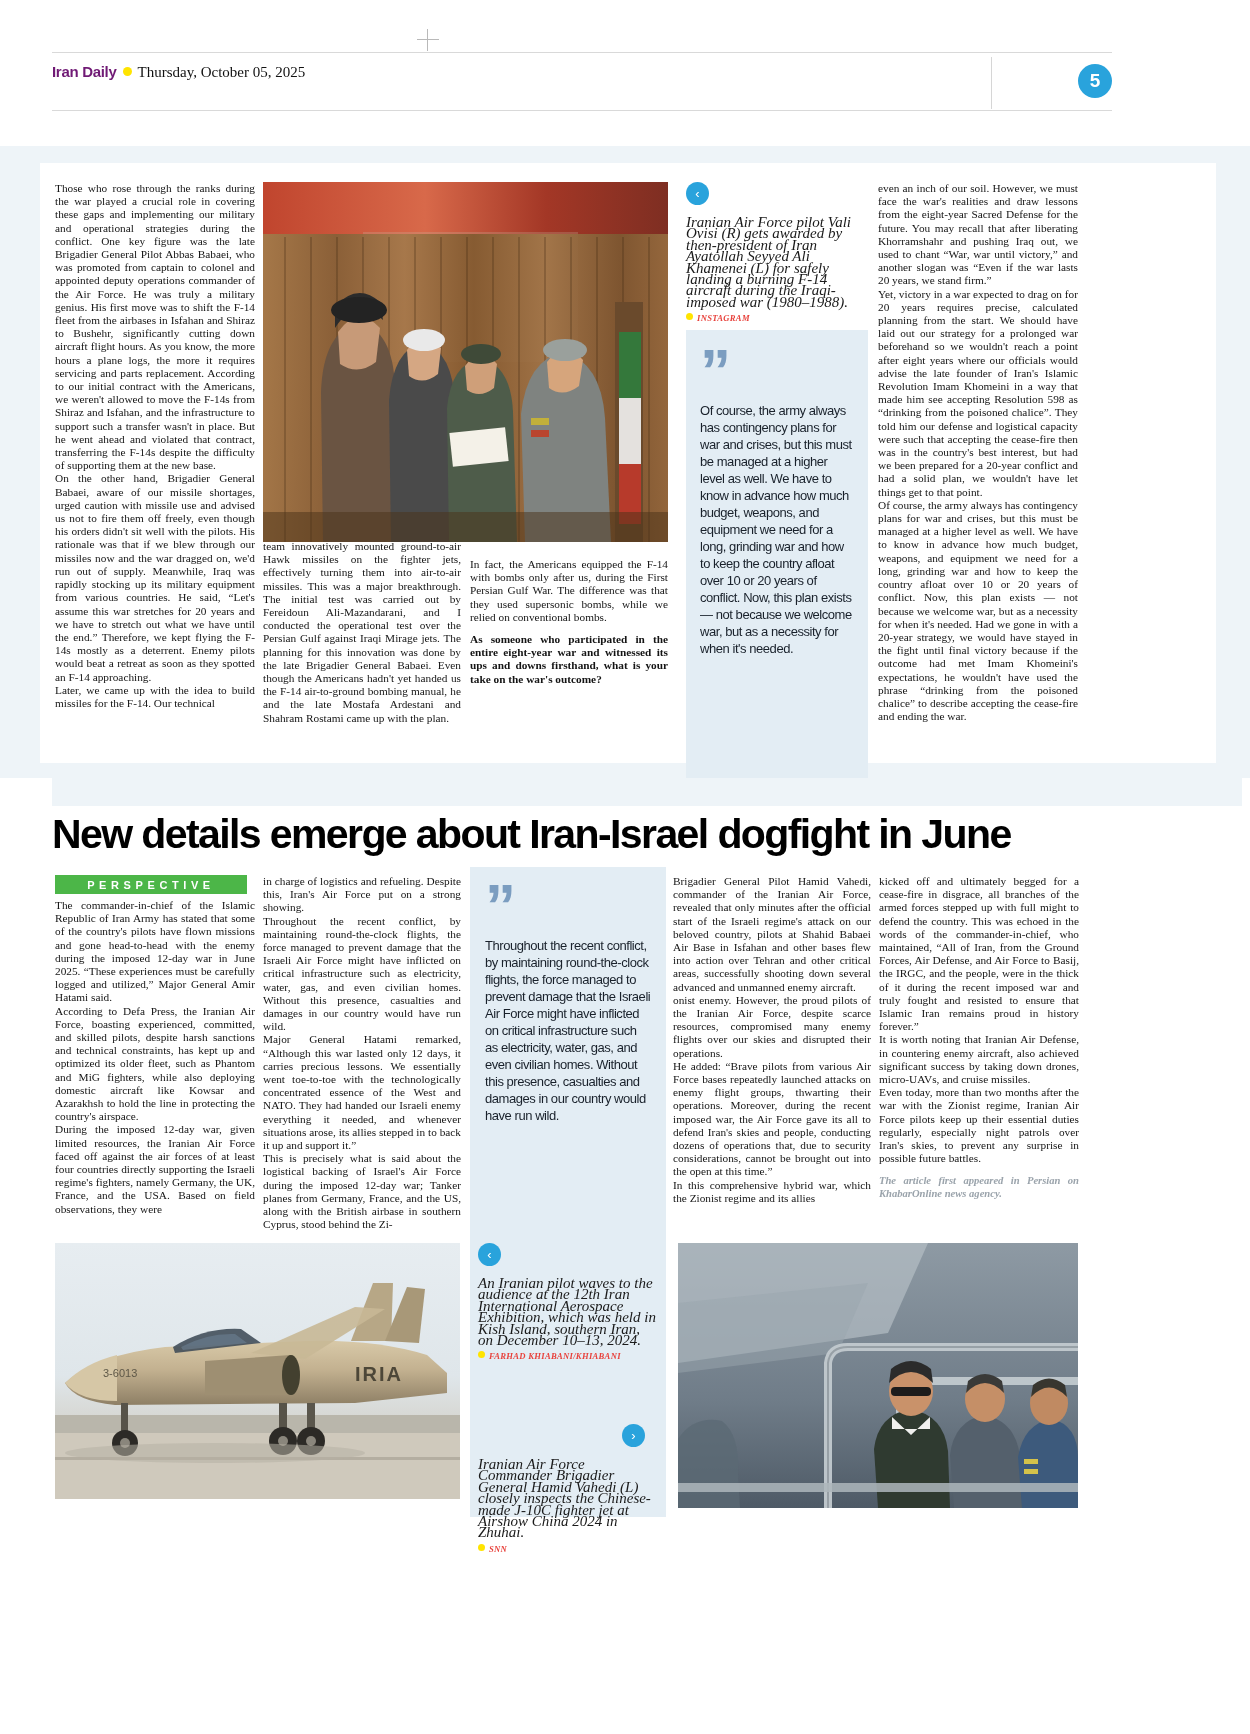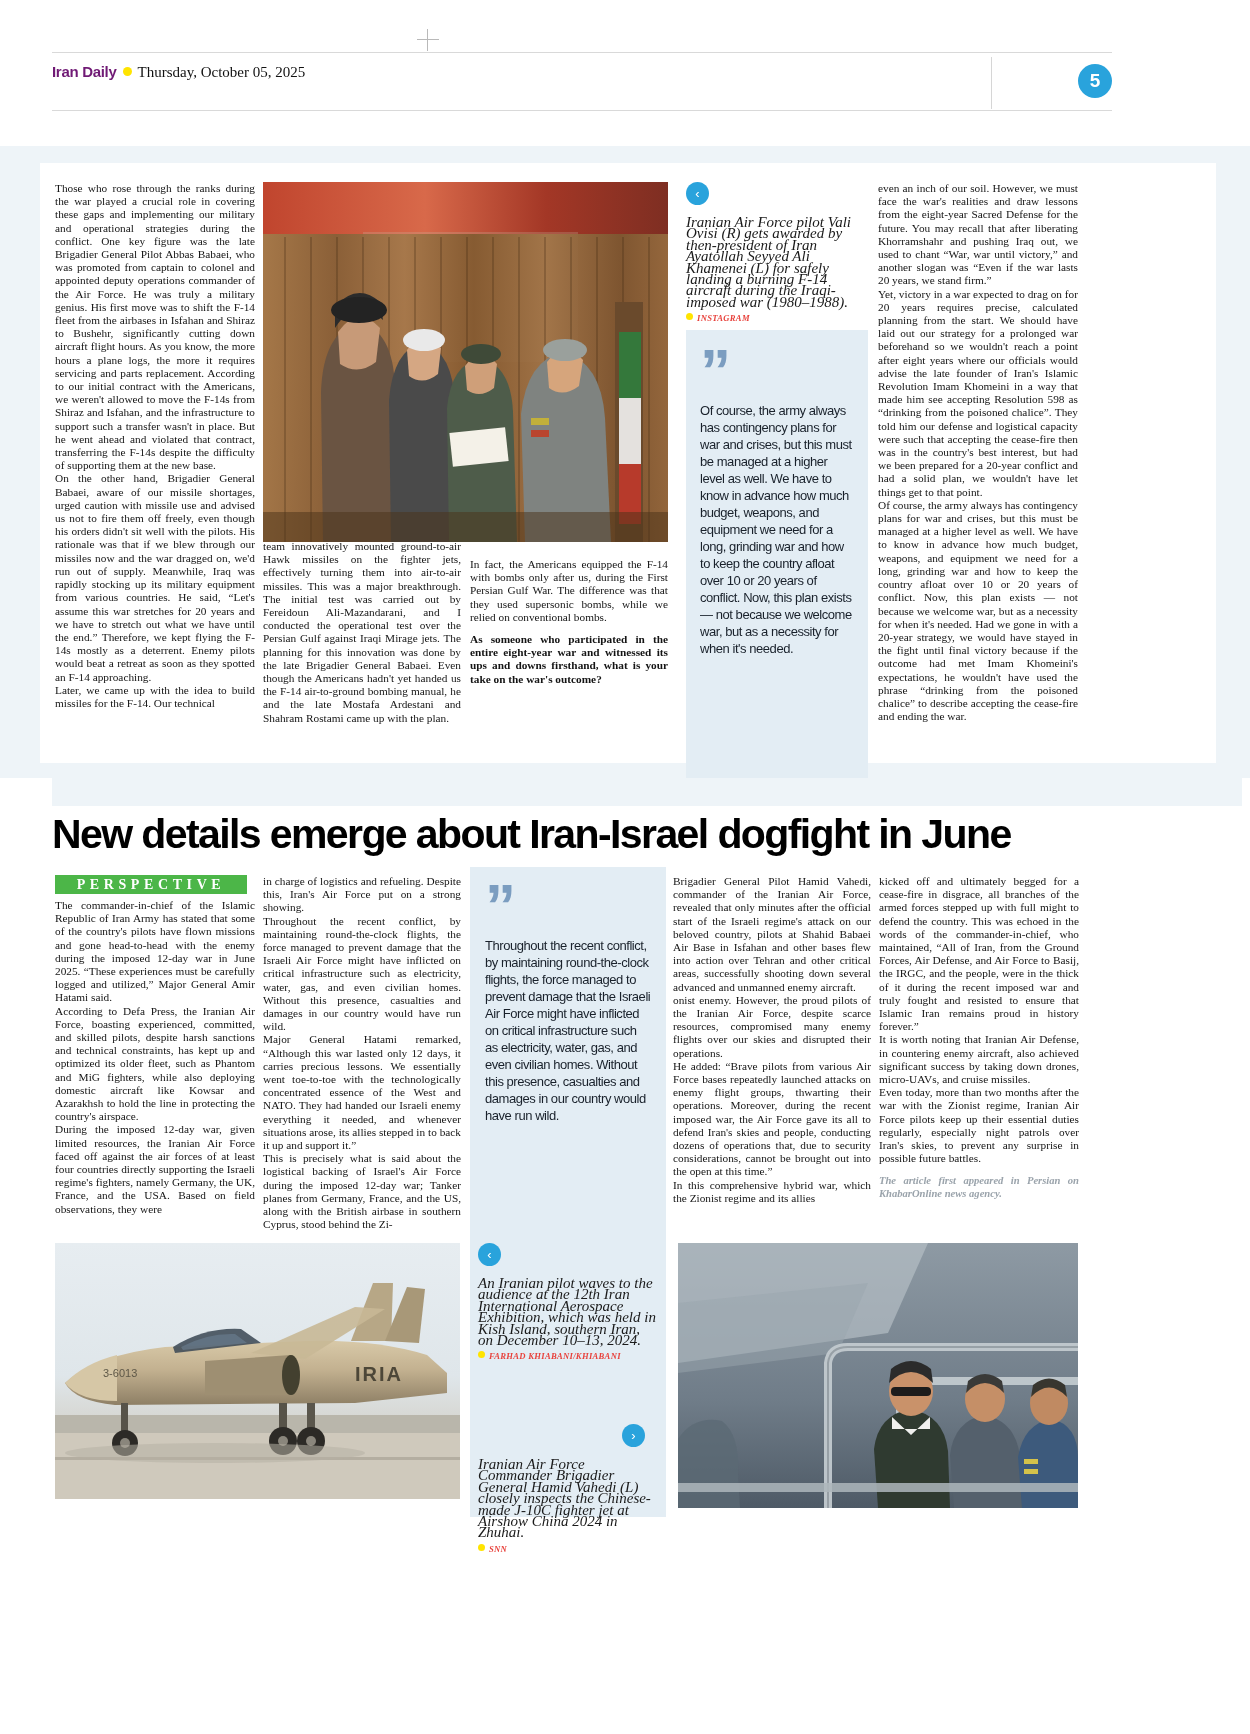--- a/index.html
+++ b/index.html
@@ -77,21 +77,21 @@
     color:#19212b;letter-spacing:-.45px;}
 
   
   .headline{position:absolute;left:52px;top:812px;width:1160px;
     font-family:"Liberation Sans",sans-serif;font-weight:bold;font-size:41px;line-height:45px;
     letter-spacing:-1.6px;color:#000;}
 
   
   .badge{position:absolute;left:55px;top:875px;width:192px;height:19px;background:#4cb648;
     display:flex;align-items:center;justify-content:center;}
-  .badge span{font-family:Liberation Serif, serif;font-weight:bold;font-size:14px;color:#fff;letter-spacing:4.6px;}
+  .badge span{font-family:Liberation Sans, sans-serif;font-weight:bold;font-size:11px;color:#fff;letter-spacing:4.6px;}
 
   
   #b-col1{left:55px;top:899px;width:200px;}
   #b-col2{left:263px;top:875px;width:198px;}
   #b-col3{left:673px;top:875px;width:198px;}
   #b-col4{left:879px;top:875px;width:200px;}
   .source-note{margin-top:10px;font-family:"Liberation Serif",serif;font-style:italic;font-weight:bold;
     font-size:10.6px;line-height:12.6px;color:#9aa3ab;}
 
   

